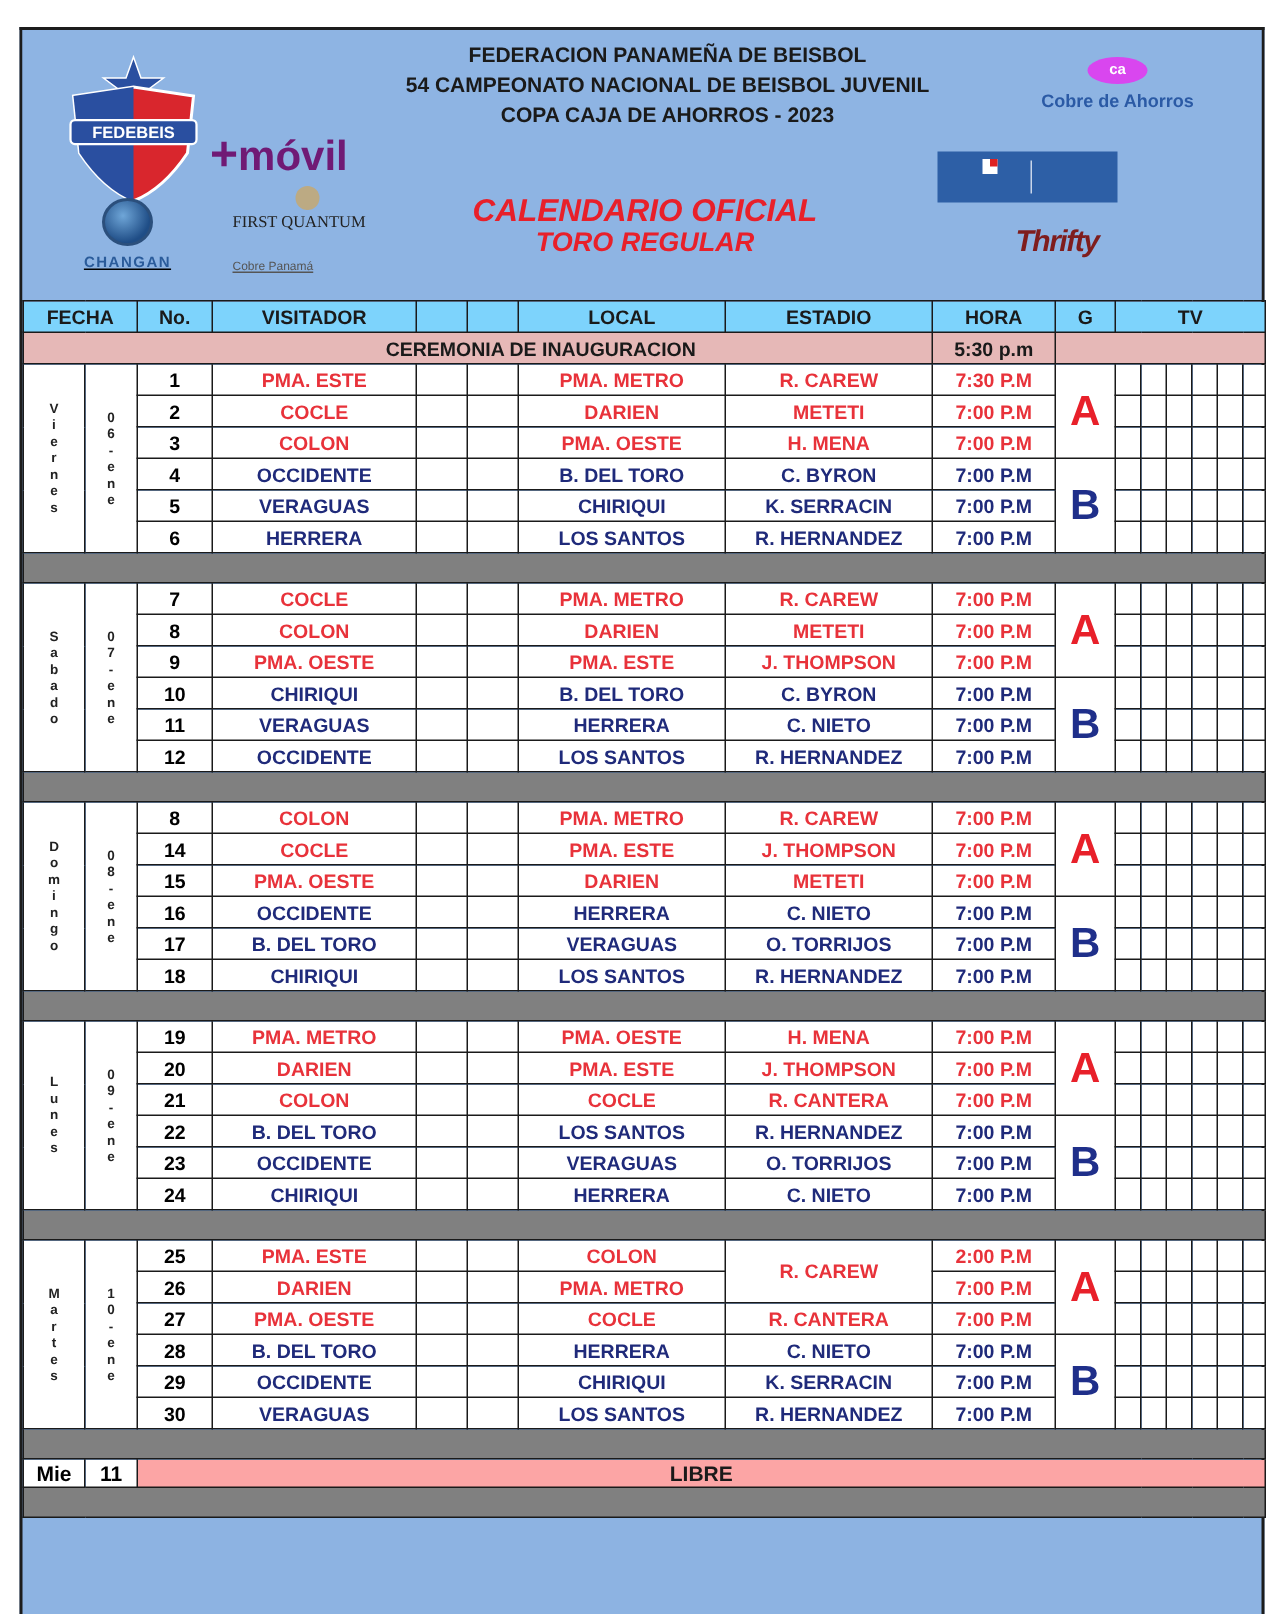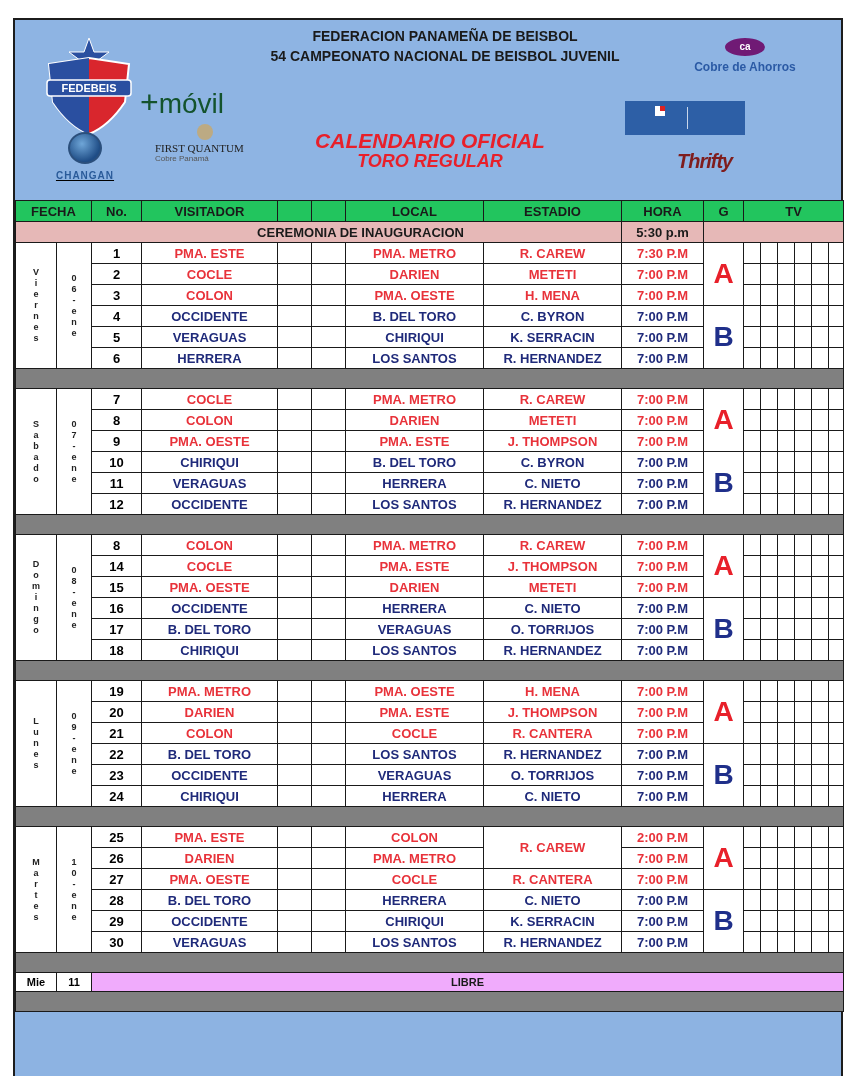--- a/index.html
+++ b/index.html
@@ -9,49 +9,49 @@
            border:2px solid #1c1c1c; border-bottom:none; background:#8db3e2; box-sizing:border-box; }
   .header { position:absolute; left:0; top:0; width:826px; height:180px; background:#8eb4e3; }
   .title-lines { position:absolute; left:190px; top:6px; width:480px; text-align:center;
                  font-weight:bold; font-size:14px; color:#1a1a1a; line-height:20px; }
   .cal-title { position:absolute; left:250px; top:111px; width:330px; text-align:center;
                color:#e8202a; font-style:italic; font-weight:bold; line-height:20px; }
   .cal-title .l1 { font-size:21px; display:block; }
   .cal-title .l2 { font-size:18px; display:block; }
   .logo { position:absolute; }
   .fedebeis { left:24px; top:16px; width:100px; height:100px; }
-  .movil { left:125px; top:64px; font-size:28px; font-weight:normal; color:#14532d; }
+  .movil { left:125px; top:64px; font-size:28px; font-weight:bold; color:#701a75; }
   .movil .plus { font-size:32px; }
   .changan { left:30px; top:112px; width:80px; text-align:center;text-decoration:underline; }
   .changan .badge { width:30px; height:28px; margin:0 auto; border-radius:50%;
                     background:radial-gradient(circle at 40% 35%, #6fa6d8, #1f4d86 70%); border:2px solid #2b4f7c; }
   .changan .txt { font-size:10px; font-weight:bold; color:#2a5b9a; letter-spacing:1px; margin-top:6px; }
   .fq { left:140px; top:104px; width:100px; text-align:left; }
   .fq .dot { width:16px; height:16px; margin:0 auto 2px; border-radius:50%; background:#c8a86a; opacity:.8; }
   .fq .t1 { font-family:"Liberation Serif", serif; font-size:11px; color:#222; }
-  .fq .t2 { font-size:8px; color:#555; margin-top:0; }
+  .fq .t2 { font-size:8px; color:#555; margin-top:19px;text-decoration:underline; }
   .caja { left:660px; top:18px; width:140px; text-align:center; }
-  .caja .oval { width:40px; height:18px; margin:0 auto; border-radius:50%; background:#701a75;
+  .caja .oval { width:40px; height:18px; margin:0 auto; border-radius:50%; background:#d946ef;
                 color:#fff; font-size:10px; font-weight:bold; line-height:18px; }
   .caja .t1 { font-size:12px; font-weight:bold; color:#2b5aa5; margin-top:4px; }
   .caja .t2 { font-size:5px; color:#3a5a8a; margin-top:3px; }
   .gov { left:610px; top:81px; width:120px; height:34px; background:#2d5fa6; }
   .gov .flag { position:absolute; left:30px; top:5px; width:10px; height:10px; background:#fff; }
   .gov .flag::after { content:""; position:absolute; left:5px; top:0; width:5px; height:5px; background:#d22; }
   .gov .sep { position:absolute; left:62px; top:6px; width:1px; height:22px; background:#c9d6ea; }
   .thrifty { left:662px; top:130px; font-size:20px; font-style:italic; font-weight:bold; color:#7f1d1d; letter-spacing:-1px; }
 
   table.grid { position:absolute; left:0; top:180px; width:826px; border-collapse:collapse; table-layout:fixed; }
   table.grid td { border:1.5px solid #1a1a1a; padding:0; height:20px; text-align:center; vertical-align:middle;
                   font-weight:bold; font-size:13px; background:#fff; white-space:nowrap; overflow:hidden; }
-  tr.head td { background:#22c55e; color:#1a1a1a; font-size:13px; height:20px;margin-top:20px; }
+  tr.head td { background:#7dd3fc; color:#1a1a1a; font-size:13px; height:20px;margin-top:20px; }
   tr.cer td { background:#e6b8b7; color:#1a1a1a; height:20px; }
   tr.gap td { background:#808080; height:19px; }
-  tr.libre td.y { background:#f0abfc; color:#1a1a1a; }
-  tr.libre td { height:18px; font-size:11px; }
+  tr.libre td.y { background:#fca5a5; color:#1a1a1a; }
+  tr.libre td { height:18px; font-size:14px; }
   td.red { color:#e8323a !important;margin-top:12px; }
   td.blue { color:#1f2a7a !important; }
   td.day, td.date { font-size:9px !important; line-height:11px; color:#222; }
   td.grp { font-size:28px !important; }
   td.grp.a { color:#e8202a; }
   td.grp.b { color:#1f2f8a; }
   td.tv { width:auto; }
 </style>
 </head>
 <body>
@@ -72,20 +72,21 @@
     </div>
     <div class="logo fq">
       <div class="dot"></div>
       <div class="t1">FIRST QUANTUM</div>
       <div class="t2">Cobre Panamá</div>
     </div>
 
     <div class="title-lines">
       <div>FEDERACION PANAMEÑA DE BEISBOL</div>
       <div>54 CAMPEONATO NACIONAL DE BEISBOL JUVENIL</div>
+      <div>COPA CAJA DE AHORROS - 2023</div>
     </div>
     <div class="cal-title">
       <span class="l1">CALENDARIO OFICIAL</span>
       <span class="l2">TORO REGULAR</span>
     </div>
 
     <div class="logo caja">
       <div class="oval">ca</div>
       <div class="t1">Cobre de Ahorros</div>
       <div class="t2">&nbsp;</div>

